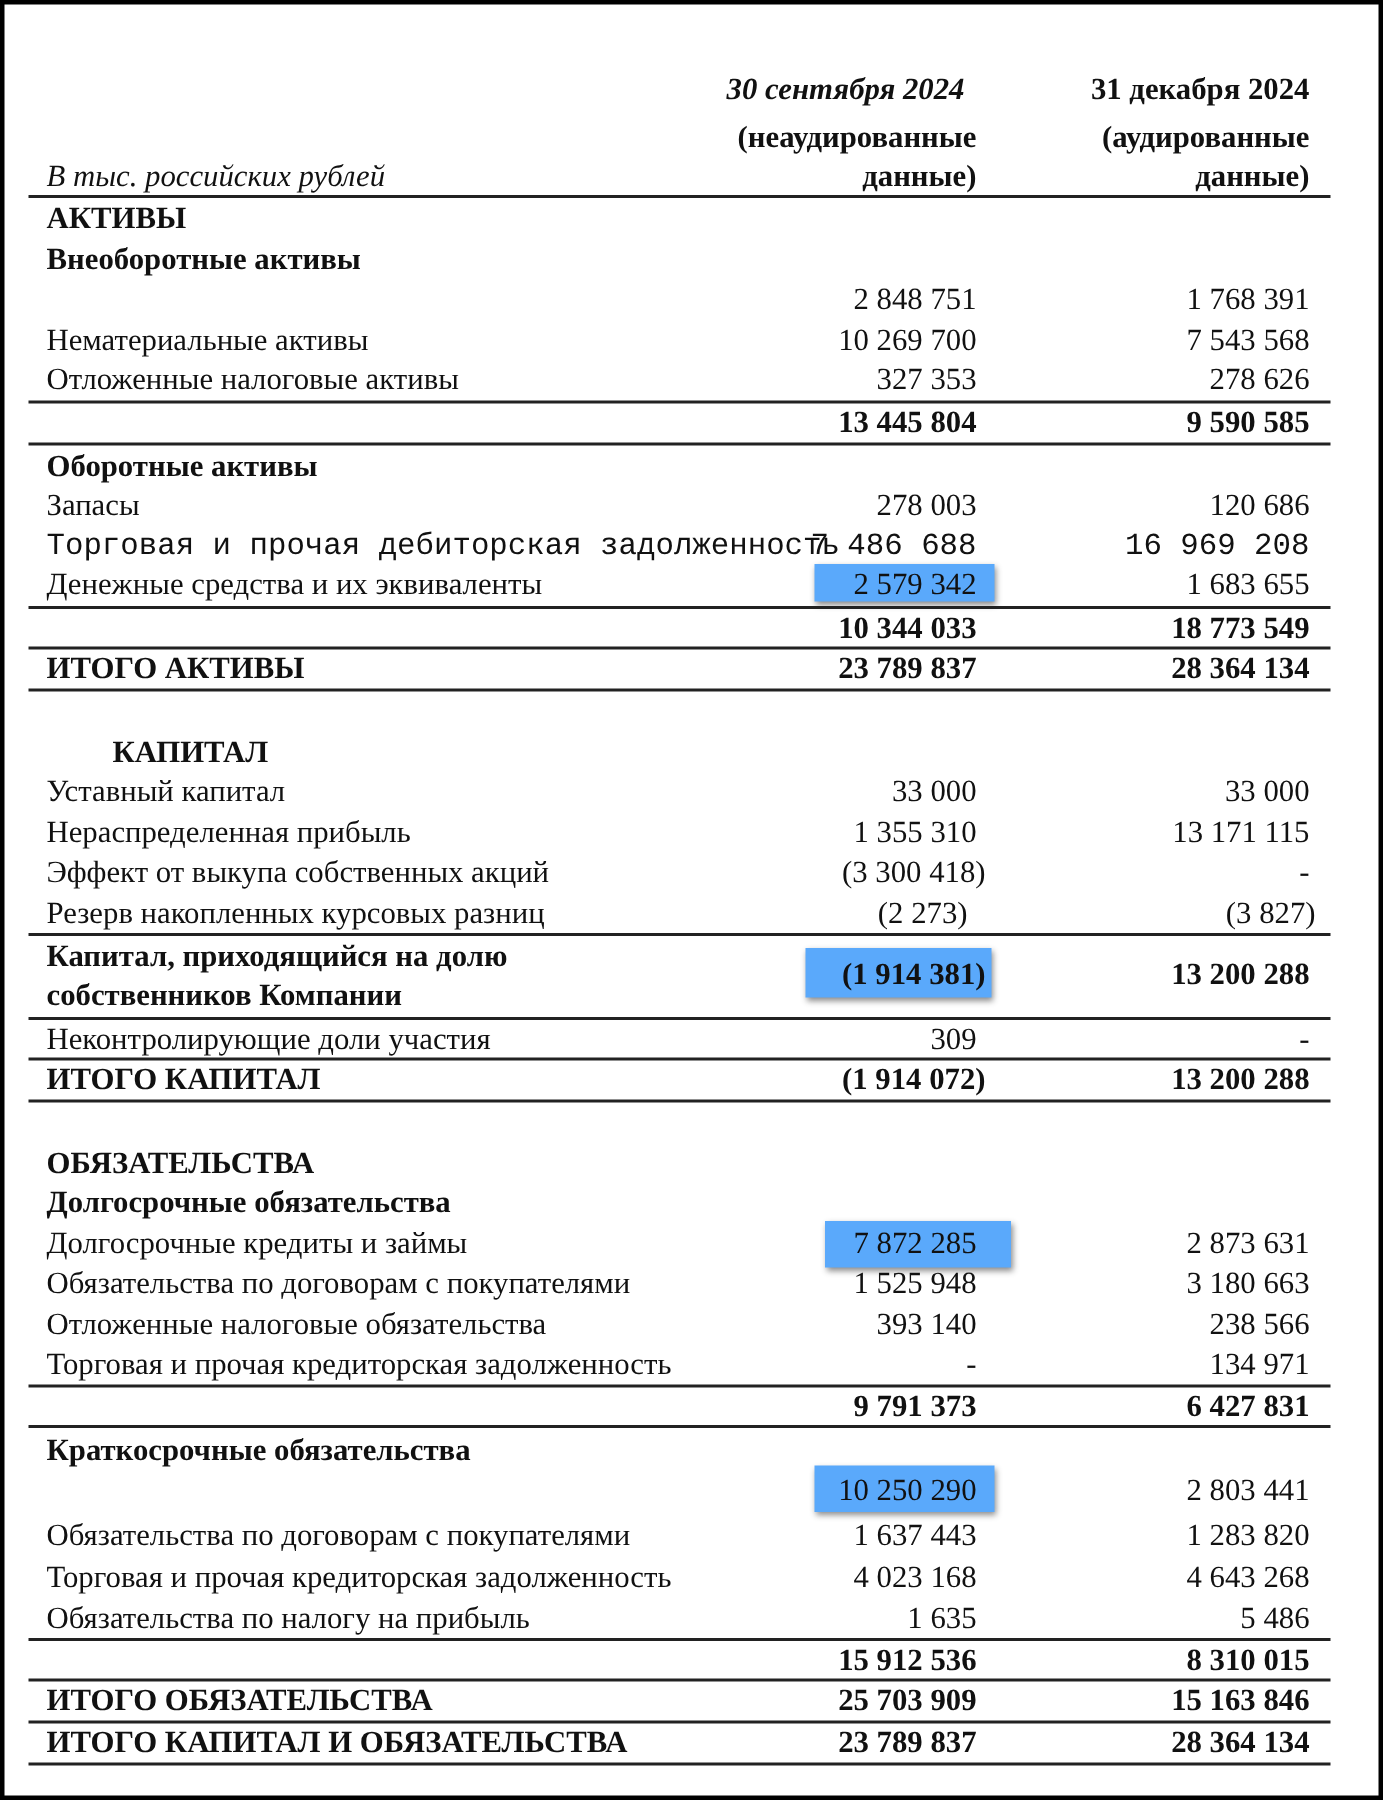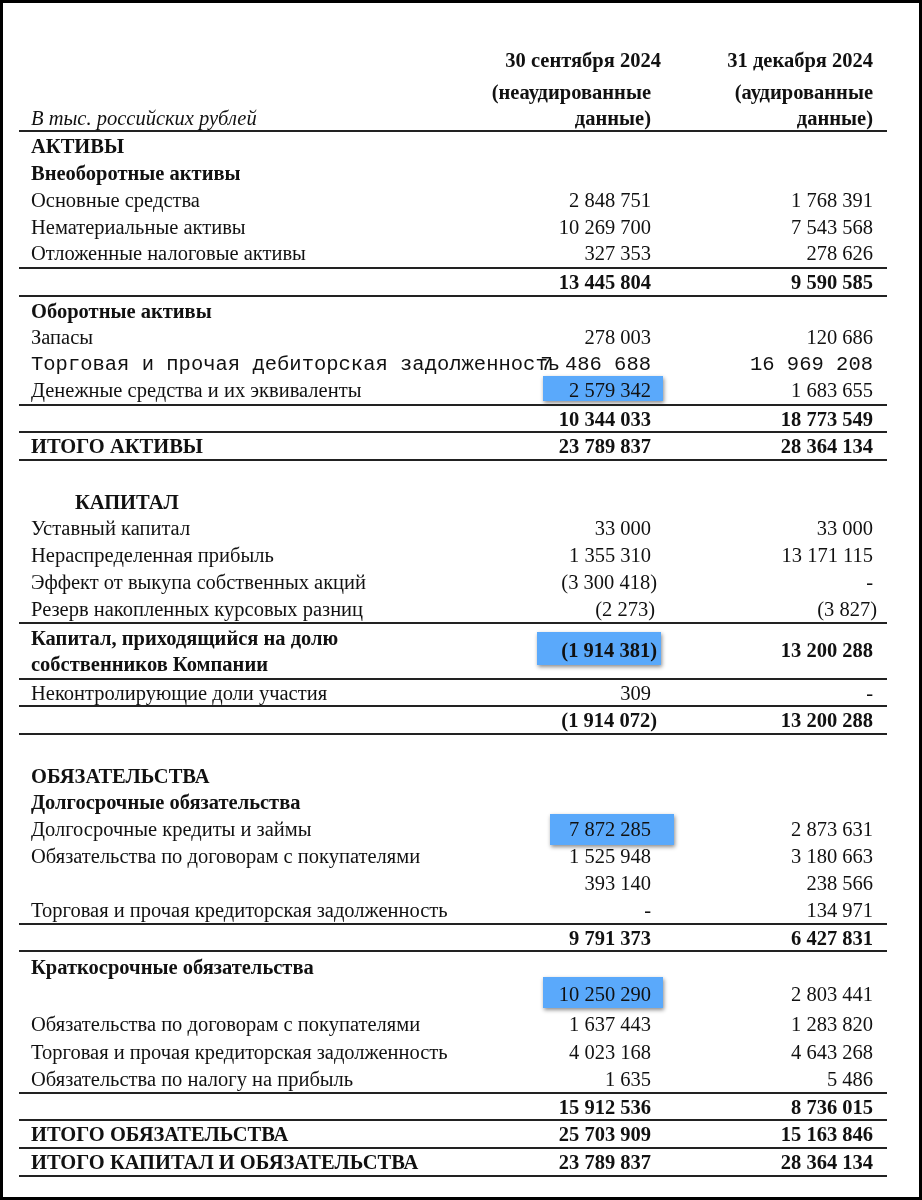--- a/index.html
+++ b/index.html
@@ -28,34 +28,33 @@
       position: absolute; background: #5aa9fb;
       box-shadow: 1px 2px 4px rgba(0,0,0,0.45);
     }
   </style>
 </head>
 <body>
 
 <div class="frame">
   <div class="doc">
 
-    <div class="hdr" style="top:44px; right:226px;">30 сентября 2024</div>
+    <div class="hdr" style="top:44px; right:244px;font-style:italic;">30 сентября 2024</div>
     <div class="hdr" style="top:76px; right:236px;">(неаудированные</div>
     <div class="hdr" style="top:102px; right:236px;">данные)</div>
     <div class="hdr" style="top:44px; right:14px;">31 декабря 2024</div>
     <div class="hdr" style="top:76px; right:14px;">(аудированные</div>
     <div class="hdr" style="top:102px; right:14px;">данные)</div>
     <div class="lbl i" style="top:102px;">В тыс. российских рублей</div>
     <div class="hline" style="top:127px; left:0; width:868px;"></div>
 
     <div class="lbl b" style="top:130px;">АКТИВЫ</div>
     <div class="lbl b" style="top:157px;">Внеоборотные активы</div>
 
     <div class="row" style="top:184px;">
-      <span class="lbl">Основные средства</span>
       <span class="v1">2 848 751</span>
       <span class="v2">1 768 391</span>
     </div>
     <div class="row" style="top:211px;">
       <span class="lbl">Нематериальные активы</span>
       <span class="v1">10 269 700</span>
       <span class="v2">7 543 568</span>
     </div>
     <div class="row" style="top:237px;">
       <span class="lbl">Отложенные налоговые активы</span>
@@ -110,58 +109,60 @@
       <span class="v1">1 355 310</span>
       <span class="v2">13 171 115</span>
     </div>
     <div class="row" style="top:566px;">
       <span class="lbl">Эффект от выкупа собственных акций</span>
       <span class="v1" style="right:230px;">(3 300 418)</span>
       <span class="v2">-</span>
     </div>
     <div class="row" style="top:593px;">
       <span class="lbl">Резерв накопленных курсовых разниц</span>
-      <span class="v1" style="right:232px;">(2 273)</span>
+      <span class="v1" style="right:242px;">(2 273)</span>
       <span class="v2" style="right:10px;">(3 827)</span>
     </div>
     <div class="hline" style="top:619px; left:0; width:868px;"></div>
     <div class="lbl b" style="top:622px;text-align:right;">Капитал, приходящийся на долю</div>
     <div class="lbl b" style="top:648px;">собственников Компании</div>
     <div class="hl" style="left:518px; top:629px; width:124px; height:33px;"></div>
     <div class="row b" style="top:634px;">
       <span class="v1" style="right:230px;">(1 914 381)</span>
       <span class="v2">13 200 288</span>
     </div>
     <div class="hline" style="top:675px; left:0; width:868px;"></div>
     <div class="row" style="top:677px;">
       <span class="lbl">Неконтролирующие доли участия</span>
       <span class="v1">309</span>
       <span class="v2">-</span>
     </div>
     <div class="hline" style="top:702px; left:0; width:868px;"></div>
     <div class="row b" style="top:704px;">
+      <span class="lbl">ИТОГО КАПИТАЛ</span>
       <span class="v1" style="right:230px;">(1 914 072)</span>
       <span class="v2">13 200 288</span>
     </div>
     <div class="hline" style="top:730px; left:0; width:868px;"></div>
 
     <div class="lbl b" style="top:760px;">ОБЯЗАТЕЛЬСТВА</div>
     <div class="lbl b" style="top:786px;">Долгосрочные обязательства</div>
     <div class="hl" style="left:531px; top:811px; width:124px; height:31px;"></div>
     <div class="row" style="top:813px;">
       <span class="lbl">Долгосрочные кредиты и займы</span>
       <span class="v1">7 872 285</span>
       <span class="v2">2 873 631</span>
     </div>
     <div class="row" style="top:840px;">
       <span class="lbl">Обязательства по договорам с покупателями</span>
       <span class="v1">1 525 948</span>
       <span class="v2">3 180 663</span>
     </div>
     <div class="row" style="top:867px;">
+      <span class="lbl">Отложенные налоговые обязательства</span>
       <span class="v1">393 140</span>
       <span class="v2">238 566</span>
     </div>
     <div class="row" style="top:894px;">
       <span class="lbl">Торговая и прочая кредиторская задолженность</span>
       <span class="v1">-</span>
       <span class="v2">134 971</span>
     </div>
     <div class="hline" style="top:920px; left:0; width:868px;"></div>
     <div class="row b" style="top:922px;">
@@ -187,21 +188,21 @@
       <span class="v2">4 643 268</span>
     </div>
     <div class="row" style="top:1063px;">
       <span class="lbl">Обязательства по налогу на прибыль</span>
       <span class="v1">1 635</span>
       <span class="v2">5 486</span>
     </div>
     <div class="hline" style="top:1089px; left:0; width:868px;"></div>
     <div class="row b" style="top:1091px;">
       <span class="v1">15 912 536</span>
-      <span class="v2">8 736 015</span>
+      <span class="v2">8 310 015</span>
     </div>
     <div class="hline" style="top:1116px; left:0; width:868px;"></div>
     <div class="row b" style="top:1118px;">
       <span class="lbl">ИТОГО ОБЯЗАТЕЛЬСТВА</span>
       <span class="v1">25 703 909</span>
       <span class="v2">15 163 846</span>
     </div>
     <div class="hline" style="top:1144px; left:0; width:868px;"></div>
     <div class="row b" style="top:1146px;">
       <span class="lbl">ИТОГО КАПИТАЛ И ОБЯЗАТЕЛЬСТВА</span>

